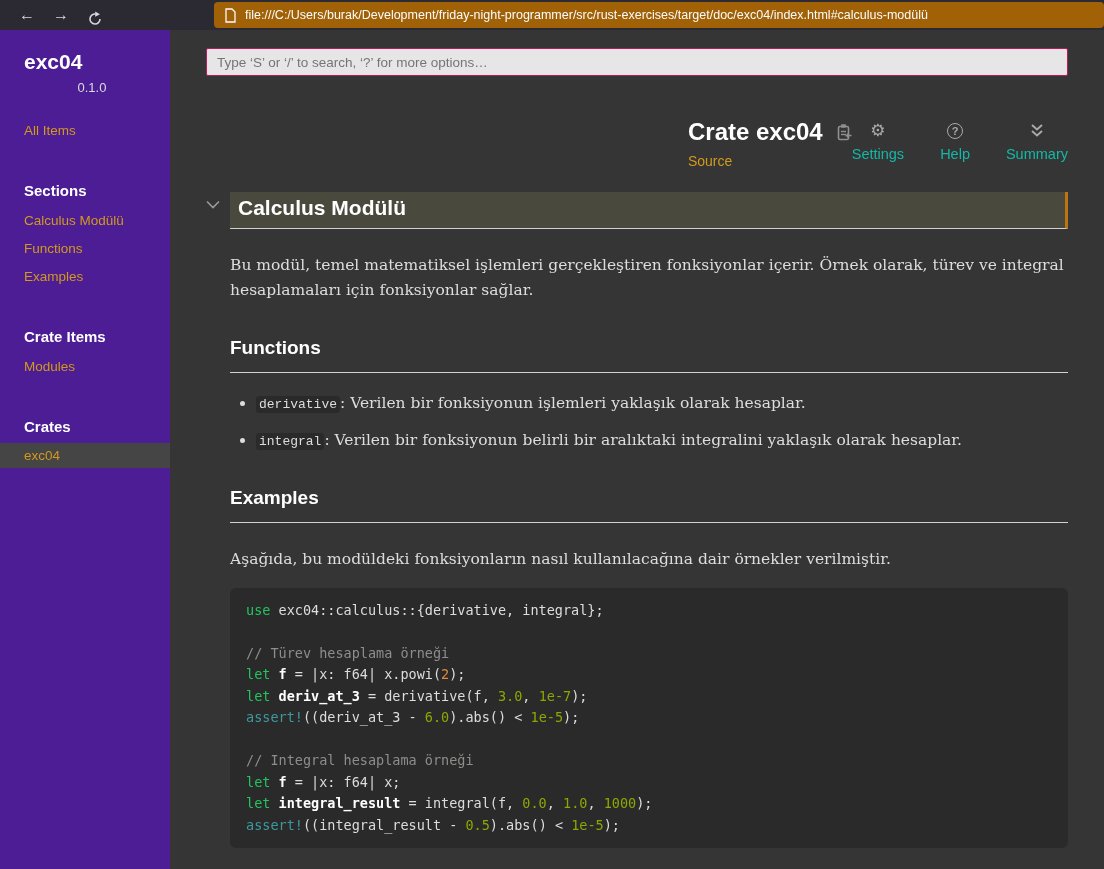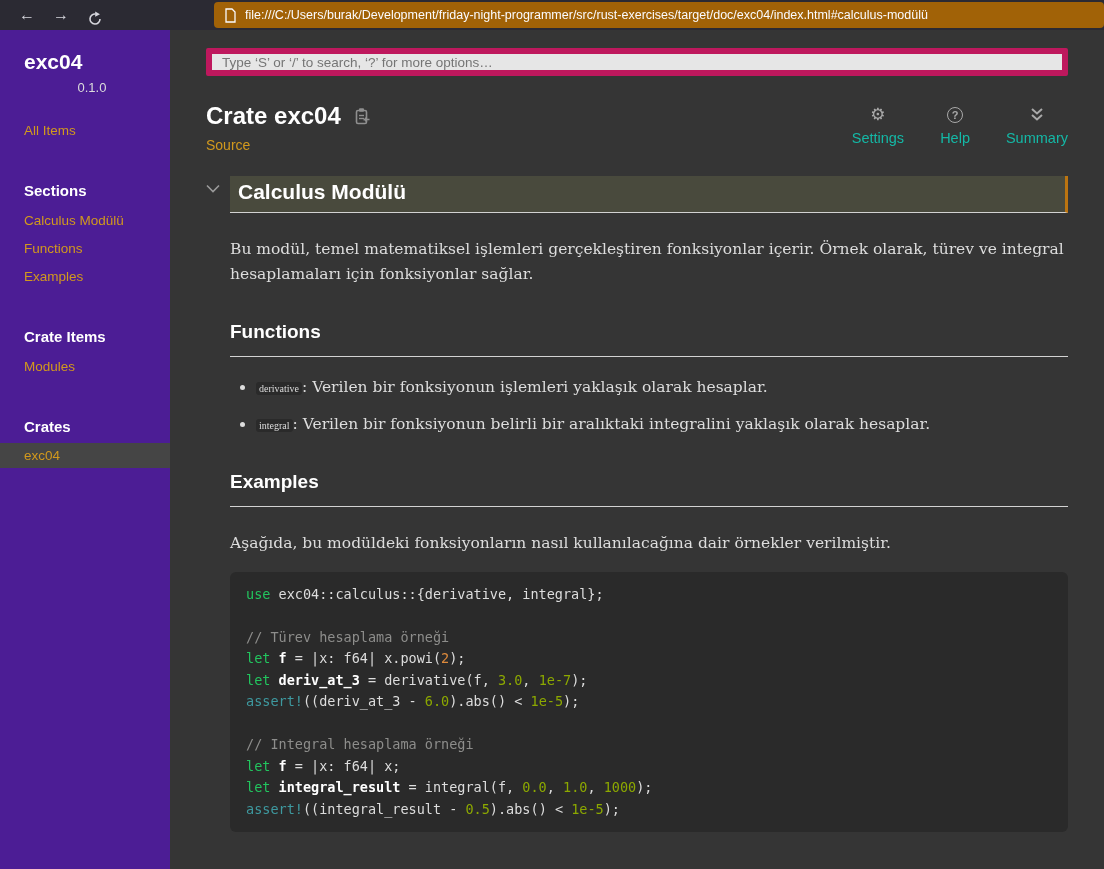--- a/index.html
+++ b/index.html
@@ -42,27 +42,27 @@
   .sidebar .all-items { margin-top: 28px; }
   .side-heading { color: #fff; font-size: 15px; font-weight: bold; margin-top: 44px; margin-bottom: 14px; }
   .side-list .side-link { margin-bottom: 13px; }
   .side-row { padding: 5px 10px 5px 24px; }
   .side-row.current { background: #454545; }
   .side-row .side-link { margin-bottom: 0; }
 
   
   .main { flex: 1; padding: 18px 36px 0 36px; position: relative; }
   .search-input {
-    width: 100%; height: 28px; background: #e6e6e6; border: 6px solid #be185d;
+    width: 100%; height: 28px; background: #e6e6e6; border: 1px solid #be185d;
     border-radius: 2px; font-size: 13.5px; padding: 0 10px;
     font-family: "Liberation Sans", sans-serif; color: #111; outline: none;
   }
   .search-input::placeholder { color: #757575; opacity: 1; }
 
-  .main-head { display: flex; justify-content: space-between; margin-top: 26px; }
+  .main-head { display: flex; justify-content: flex-end; margin-top: 42px; }
   .crate-title { color: #fff; font-size: 24px; font-weight: bold; display: flex; align-items: center; gap: 12px; }
   .copy-btn { background: none; border: none; cursor: pointer; padding: 0; display: inline-flex; }
   .source-link { color: #d2991d; font-size: 14px; text-decoration: none; display: inline-block; margin-top: 7px; cursor: pointer; }
   .head-buttons { display: flex; gap: 36px; padding-top: 4px; }
   .hbtn { display: flex; flex-direction: column; align-items: center; gap: 6px; cursor: pointer; }
   .hbtn .ic { height: 18px; display: flex; align-items: center; justify-content: center; color: #a9a9a9; }
   .hbtn .lbl { color: #14b8a6; font-size: 14.5px; }
   .gear-glyph { font-size: 17px; line-height: 18px; }
   .help-circle {
     width: 16px; height: 16px; border: 1.5px solid #a9a9a9; border-radius: 50%;
@@ -80,21 +80,21 @@
   }
   .docblock { font-family: "DejaVu Serif", "Liberation Serif", serif; font-size: 15.5px; line-height: 1.6; color: #ddd; }
   .docblock p { margin-top: 24px; }
   .doc-h2 {
     font-family: "Liberation Sans", sans-serif; color: #fff; font-size: 19px; font-weight: bold;
     margin-top: 30px; padding-bottom: 9px; border-bottom: 1px solid #d2d2d2;
   }
   .docblock ul { margin-top: 18px; padding-left: 26px; }
   .docblock li { margin-bottom: 12px; }
   code.inline {
-    font-family: Liberation Serif, serif; font-size: 10px;
+    font-family: Liberation Mono, monospace; font-size: 13px;
     background: #2a2a2a; border-radius: 3px; padding: 1px 3px; color: #ddd;
   }
 
   pre.example {
     margin-top: 16px; background: #2a2a2a; border-radius: 6px;
     padding: 12px 16px; font-family: "DejaVu Sans Mono", monospace;
     font-size: 13.5px; line-height: 21.5px; color: #ddd; overflow: hidden;
   }
   .tok-k { color: #22c55e; }
   .tok-c { color: #8d8d8b; margin-top: 40px; }

